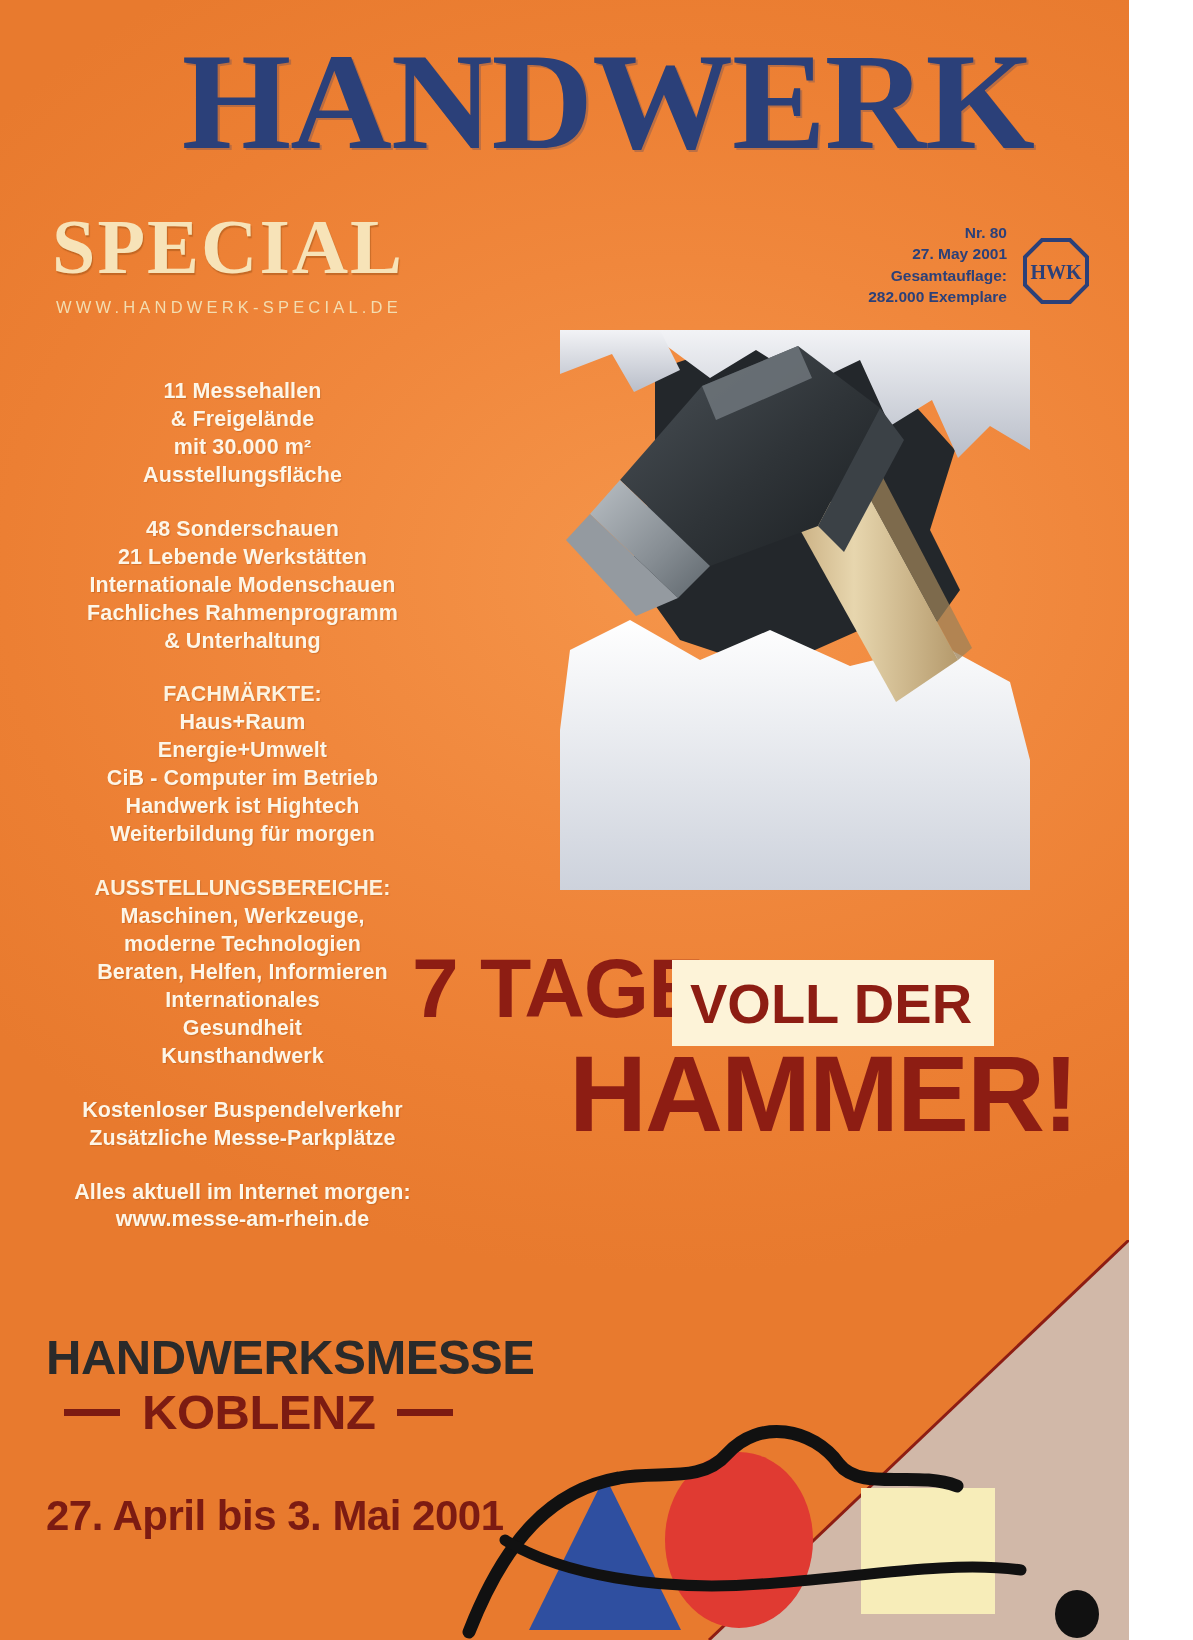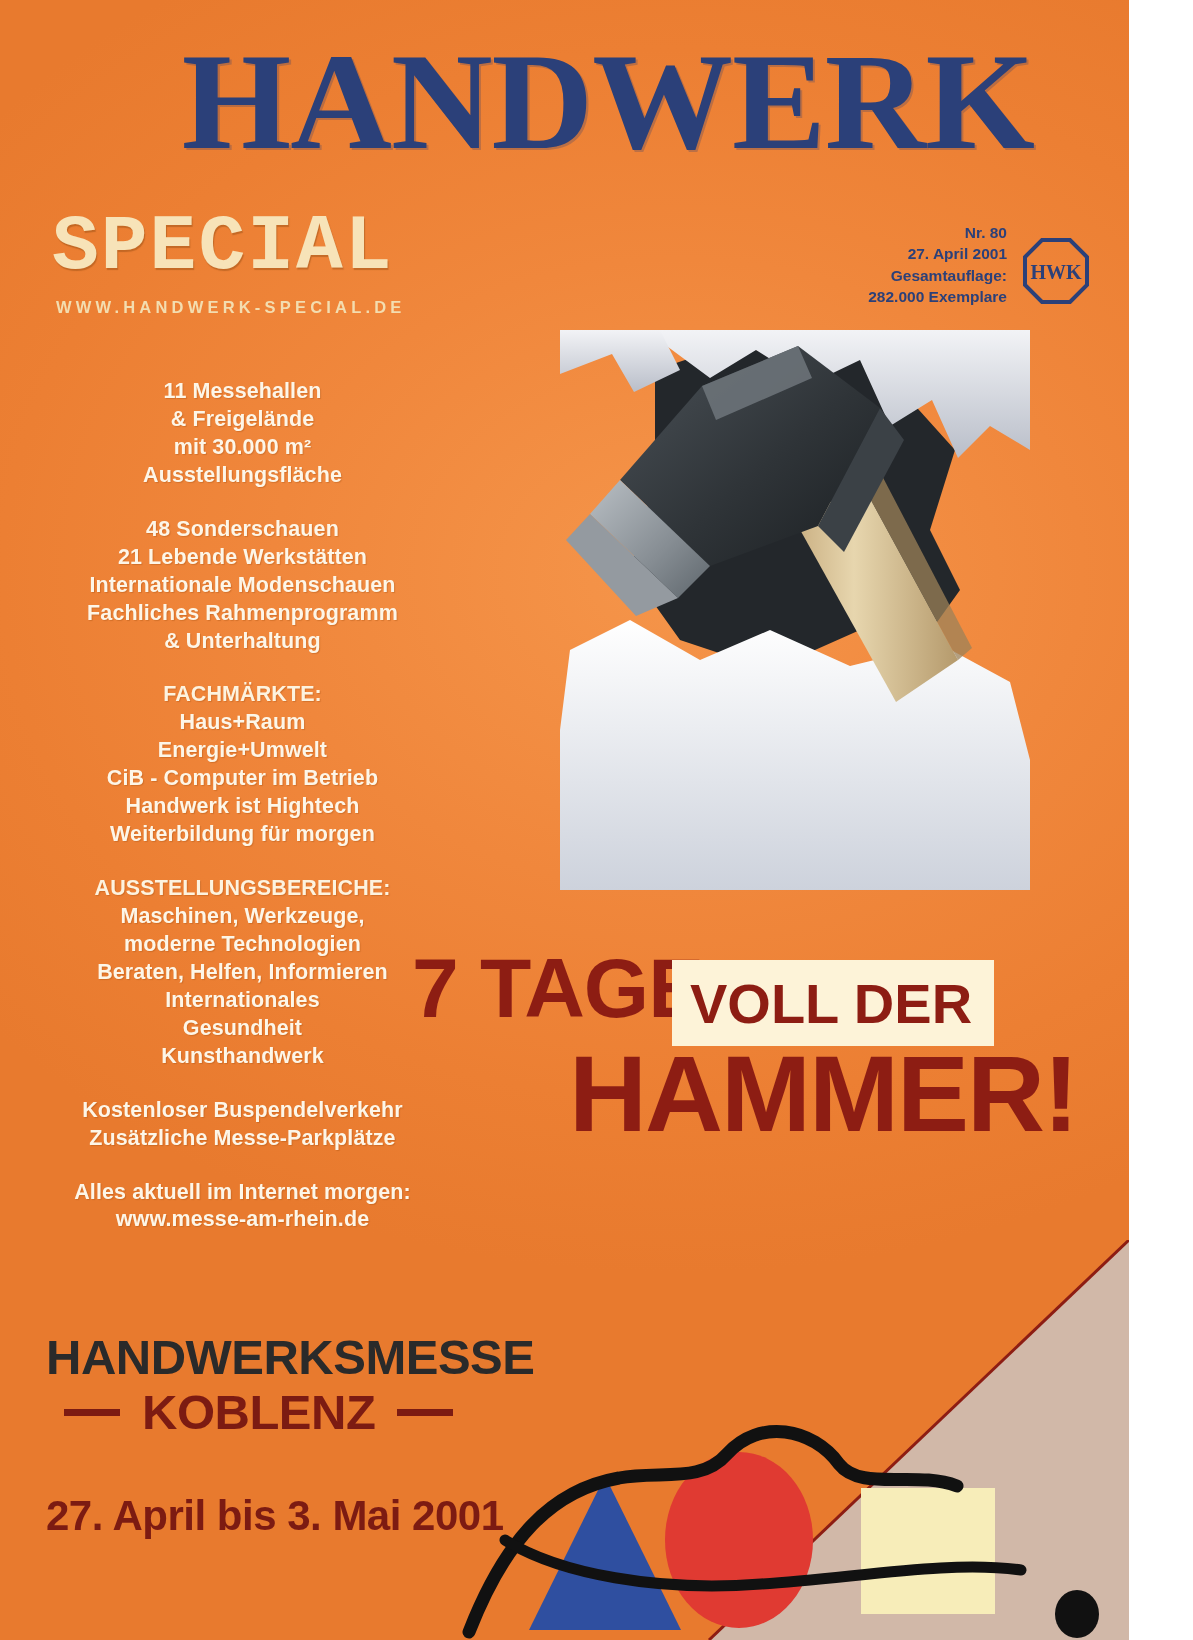--- a/index.html
+++ b/index.html
@@ -30,34 +30,34 @@
     text-align:center;
     white-space:nowrap;
     transform:scaleX(1.02);
     transform-origin:left center;
     text-shadow:2px 2px 0 rgba(40,55,110,0.25);
   }
   .special{
     position:absolute;
     top:208px;
     left:52px;
-    font-family:Liberation Mono, monospace;
+    font-family:Liberation Serif, serif;
     font-weight:bold;
     font-size:78px;
     line-height:1;
     letter-spacing:2px;
     color:#f7e3b8;
     text-shadow:1px 2px 1px rgba(120,60,10,0.35);
   }
   .special-url{
     position:absolute;
     top:298px;
     left:56px;
     font-size:16.5px;
-    font-weight:bold;
+    font-weight:normal;
     letter-spacing:4.2px;
     color:#f3ddb0;
   }
   
   .issue{
     position:absolute;
     top:222px;
     right:122px;
     text-align:right;
     color:#2b4079;
@@ -182,21 +182,21 @@
 <body>
 
 <div id="page">
 
   <div class="masthead">HANDWERK</div>
   <div class="special">SPECIAL</div>
   <div class="special-url">WWW.HANDWERK-SPECIAL.DE</div>
 
   <div class="issue">
     <div>Nr. 80</div>
-    <div>27. April 2001</div>
+    <div>27. May 2001</div>
     <div>Gesamtauflage:</div>
     <div>282.000 Exemplare</div>
   </div>
 
   <div class="hwk-logo">
     <svg viewBox="0 0 66 66" width="66" height="66" aria-hidden="true">
       <polygon points="19,2 47,2 64,19 64,47 47,64 19,64 2,47 2,19" fill="none" stroke="#2b4079" stroke-width="4"></polygon>
       <text x="33" y="41" text-anchor="middle" font-family="Liberation Serif, serif" font-size="20" font-weight="bold" fill="#2b4079">HWK</text>
     </svg>
   </div>

